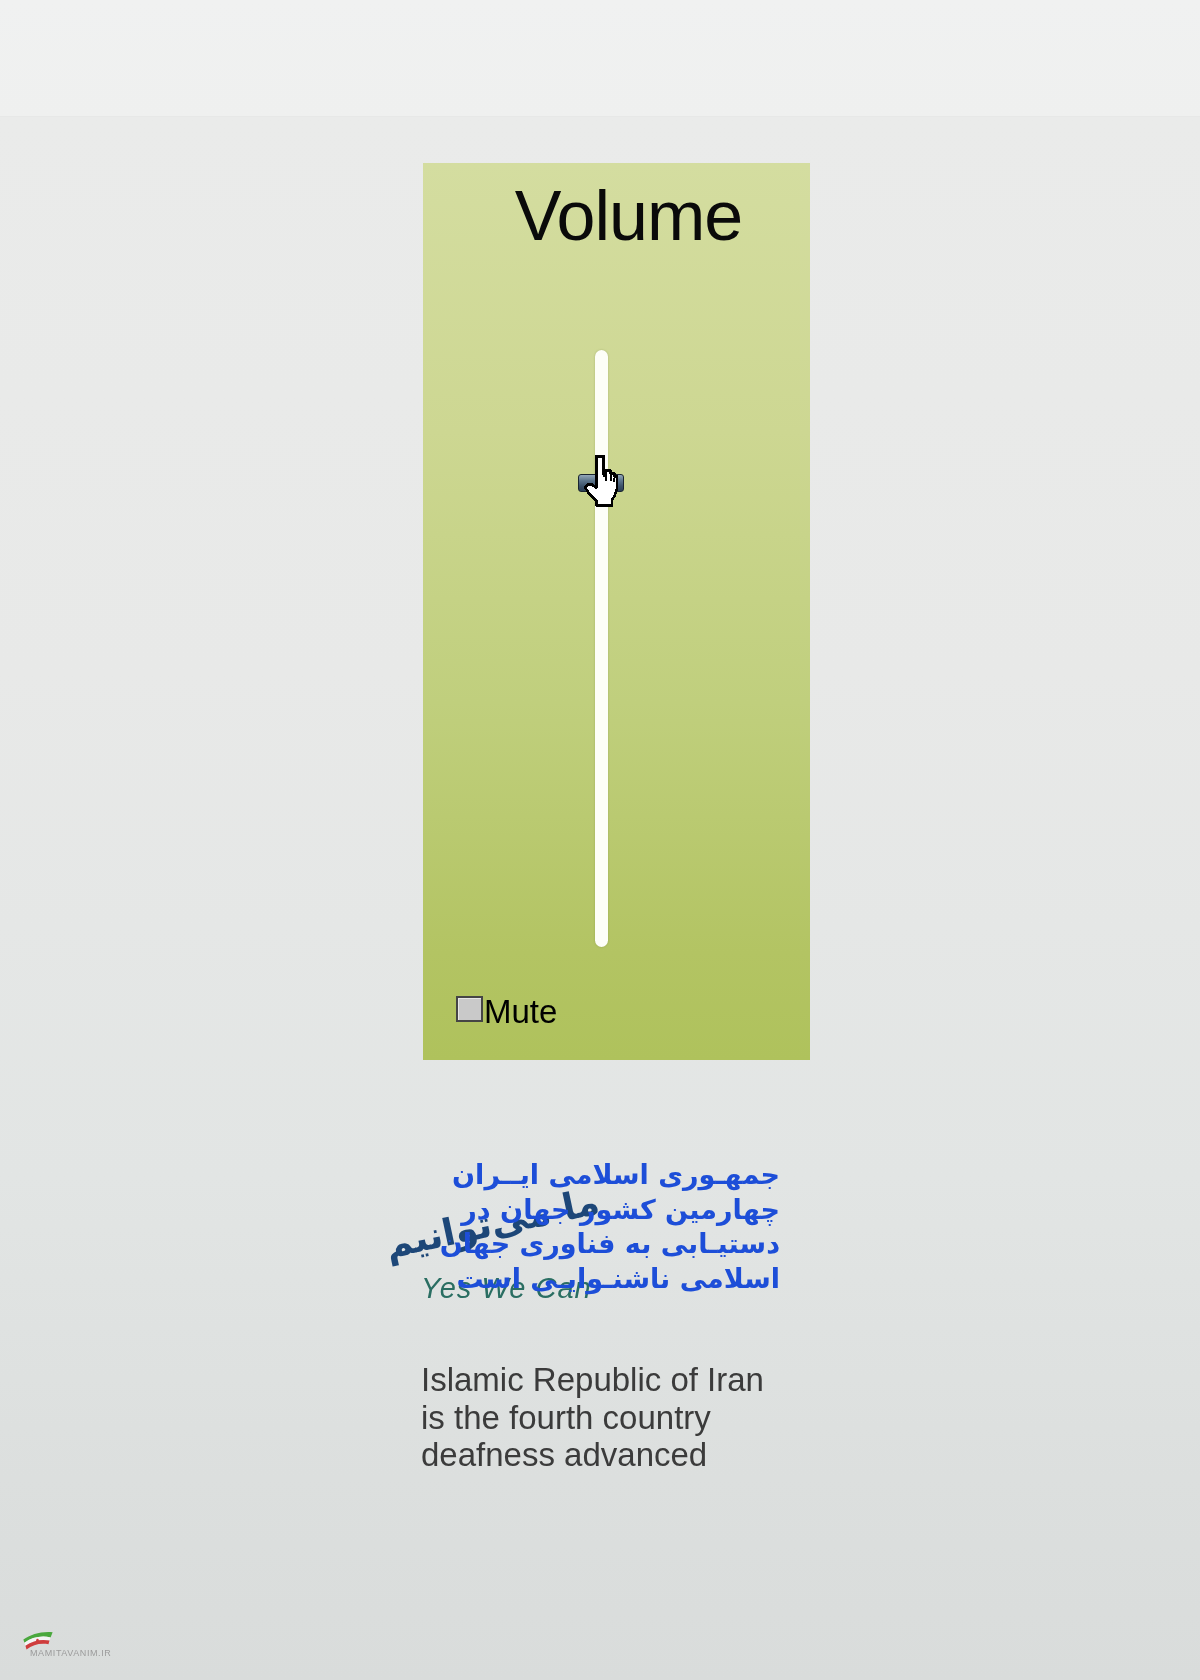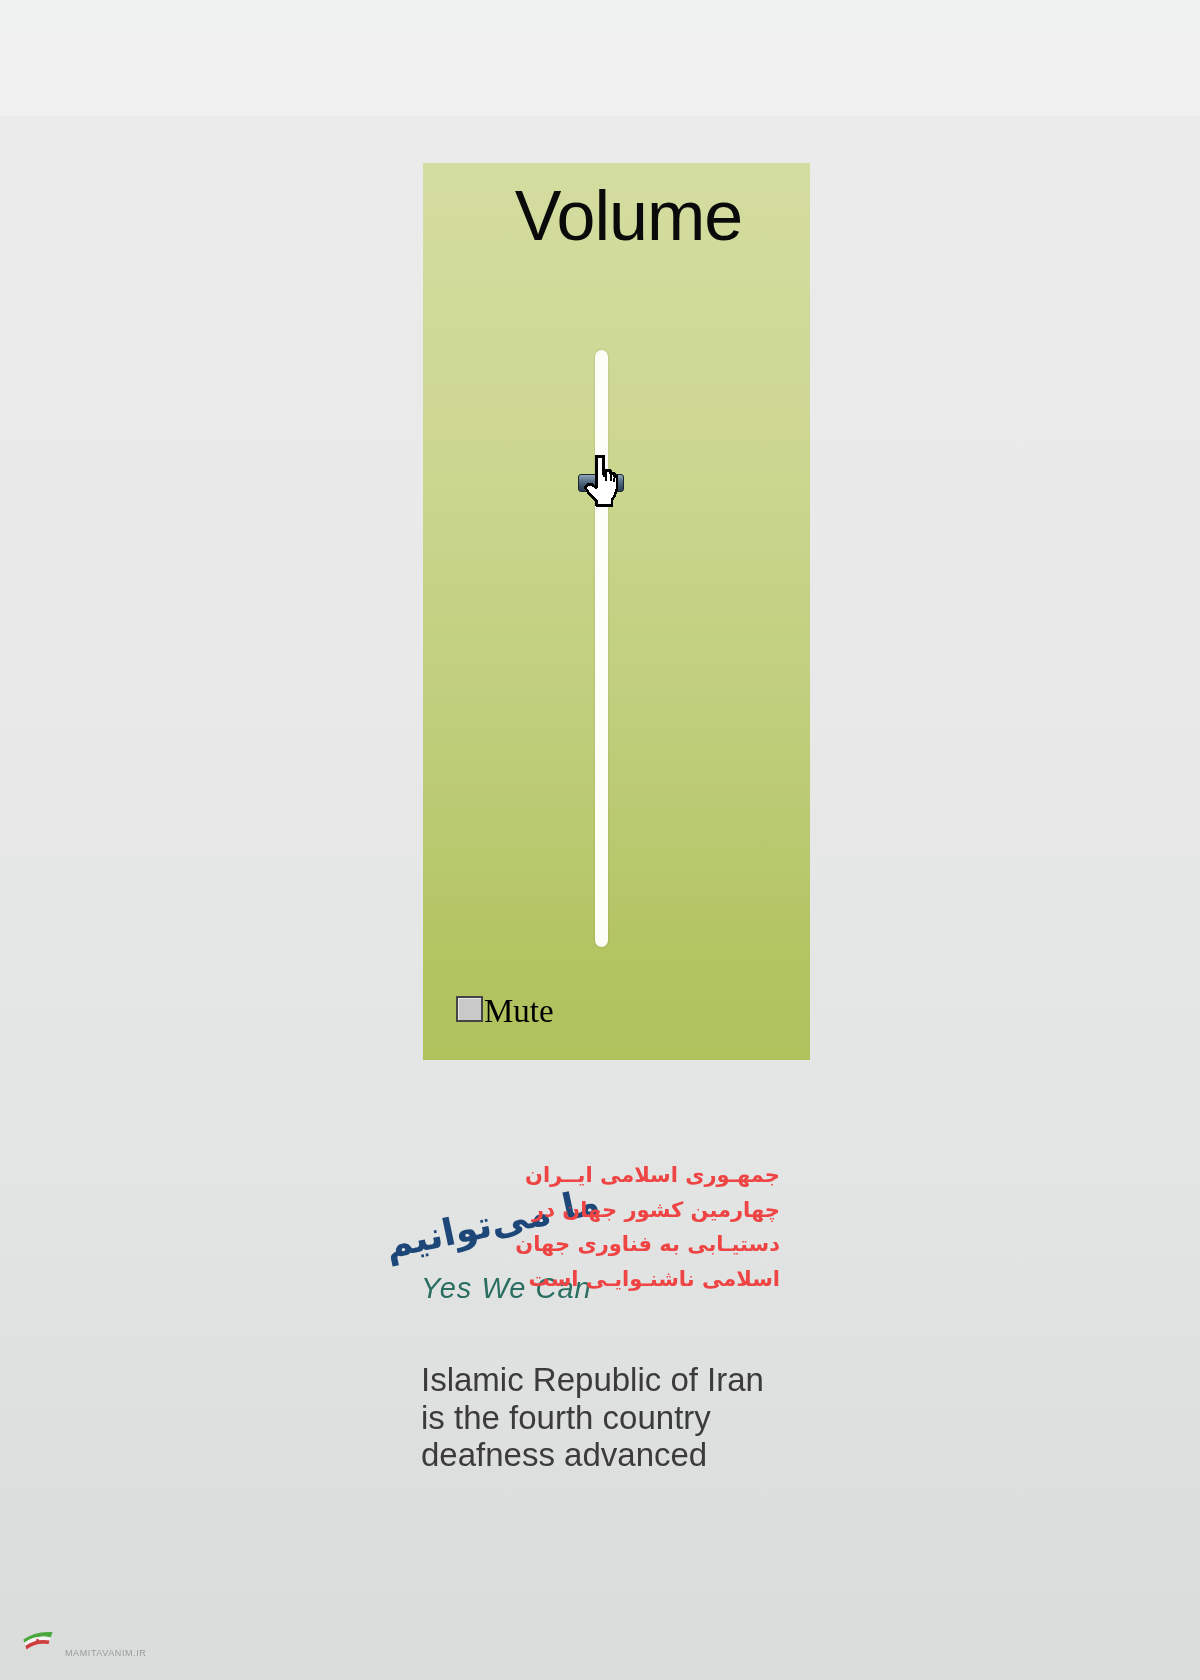--- a/index.html
+++ b/index.html
@@ -18,38 +18,38 @@
     transform:translateX(12px);font-size:70px;line-height:1.1;color:#0a0a0a;letter-spacing:-1px;}
   .track{position:absolute;left:172px;top:187px;width:13px;height:597px;
     background:#fdfef7;border-radius:7px;box-shadow:0 0 2px rgba(90,100,40,0.35);}
   .handle{position:absolute;left:155px;top:311px;width:46px;height:18px;border-radius:3px;
     background:linear-gradient(180deg,#93a7b8 0%,#5d768c 35%,#3c5269 70%,#2c3f54 100%);
     border:1px solid #1a2530;box-sizing:border-box;}
   .cursor{position:absolute;left:158px;top:289px;width:38px;height:58px;}
   .mute-row{position:absolute;left:33px;top:833px;display:flex;align-items:flex-start;}
   .mute-box{width:27px;height:26px;background:#c9c9c9;border:2px solid #454545;
     box-sizing:border-box;box-shadow:inset 1px 1px 0 #e6e6e6;}
-  .mute-label{font-size:33px;line-height:31px;color:#000;margin-left:1px;font-family:Liberation Serif, serif;}
+  .mute-label{font-size:33px;line-height:31px;color:#000;margin-left:1px;}
 
   
   .calligraphy{position:absolute;left:402px;top:1168px;width:180px;height:110px;
     display:flex;align-items:center;justify-content:center;
     font-family:"DejaVu Sans",sans-serif;font-weight:bold;font-size:37px;color:#1d4778;
     transform:rotate(-12deg);direction:rtl;white-space:nowrap;}
   .yes-we-can{position:absolute;left:421px;top:1272px;width:140px;text-align:center;
     font-size:29px;font-style:italic;color:#2a6e62;letter-spacing:1px;white-space:nowrap;}
   .fa-par{position:absolute;right:420px;top:1158px;text-align:right;direction:rtl;
-    font-family:"DejaVu Sans",sans-serif;font-weight:bold;font-size:21px;line-height:34.5px;color:#ef4444;}
+    font-family:"DejaVu Sans",sans-serif;font-weight:bold;font-size:27px;line-height:34.5px;color:#1d4ed8;}
   .en-par{position:absolute;left:421px;top:1317px;font-size:33px;line-height:37.6px;color:#3b3b3b;margin-top:44px;}
 
   
   .footer-logo{position:absolute;left:22px;top:1628px;width:120px;}
   .flag-icon{display:block;width:32px;height:23px;}
   .watermark{position:absolute;left:8px;top:20px;font-size:9px;letter-spacing:0.6px;
-    color:#9b9b9b;white-space:nowrap;margin-left:35px;}
+    color:#9b9b9b;white-space:nowrap;}
 </style>
 </head>
 <body>
 
 <div class="top-band"></div>
 
 <div class="panel">
   <div class="volume-title">Volume</div>
 
   <div class="track"></div>

